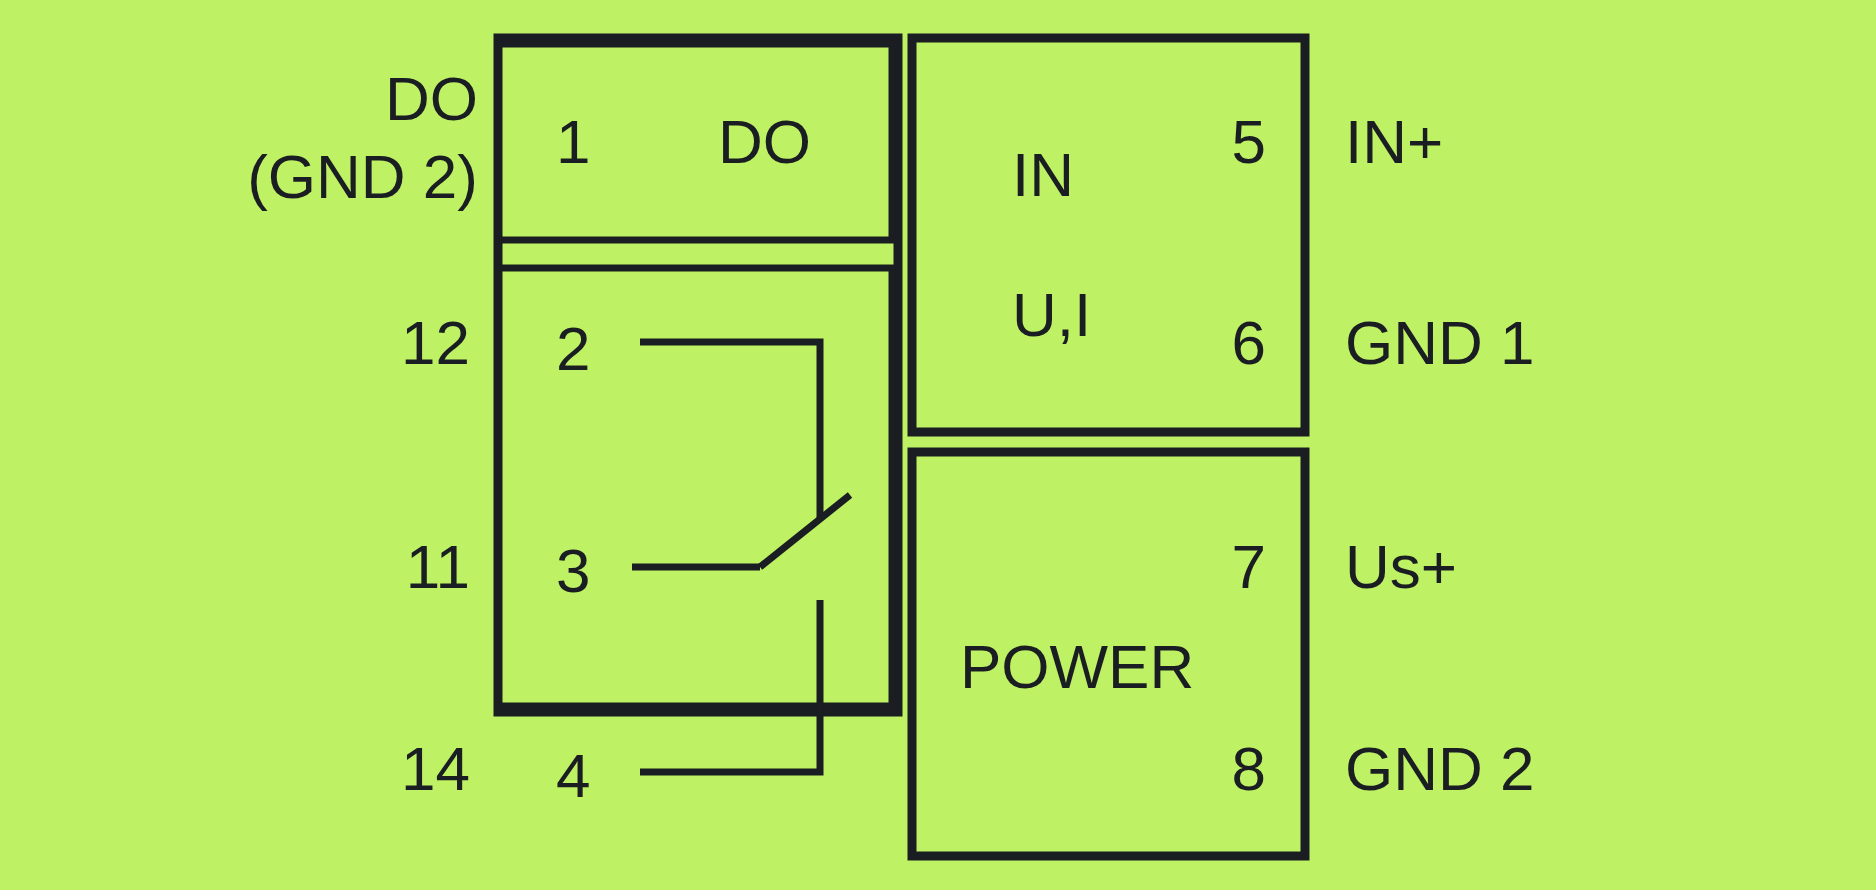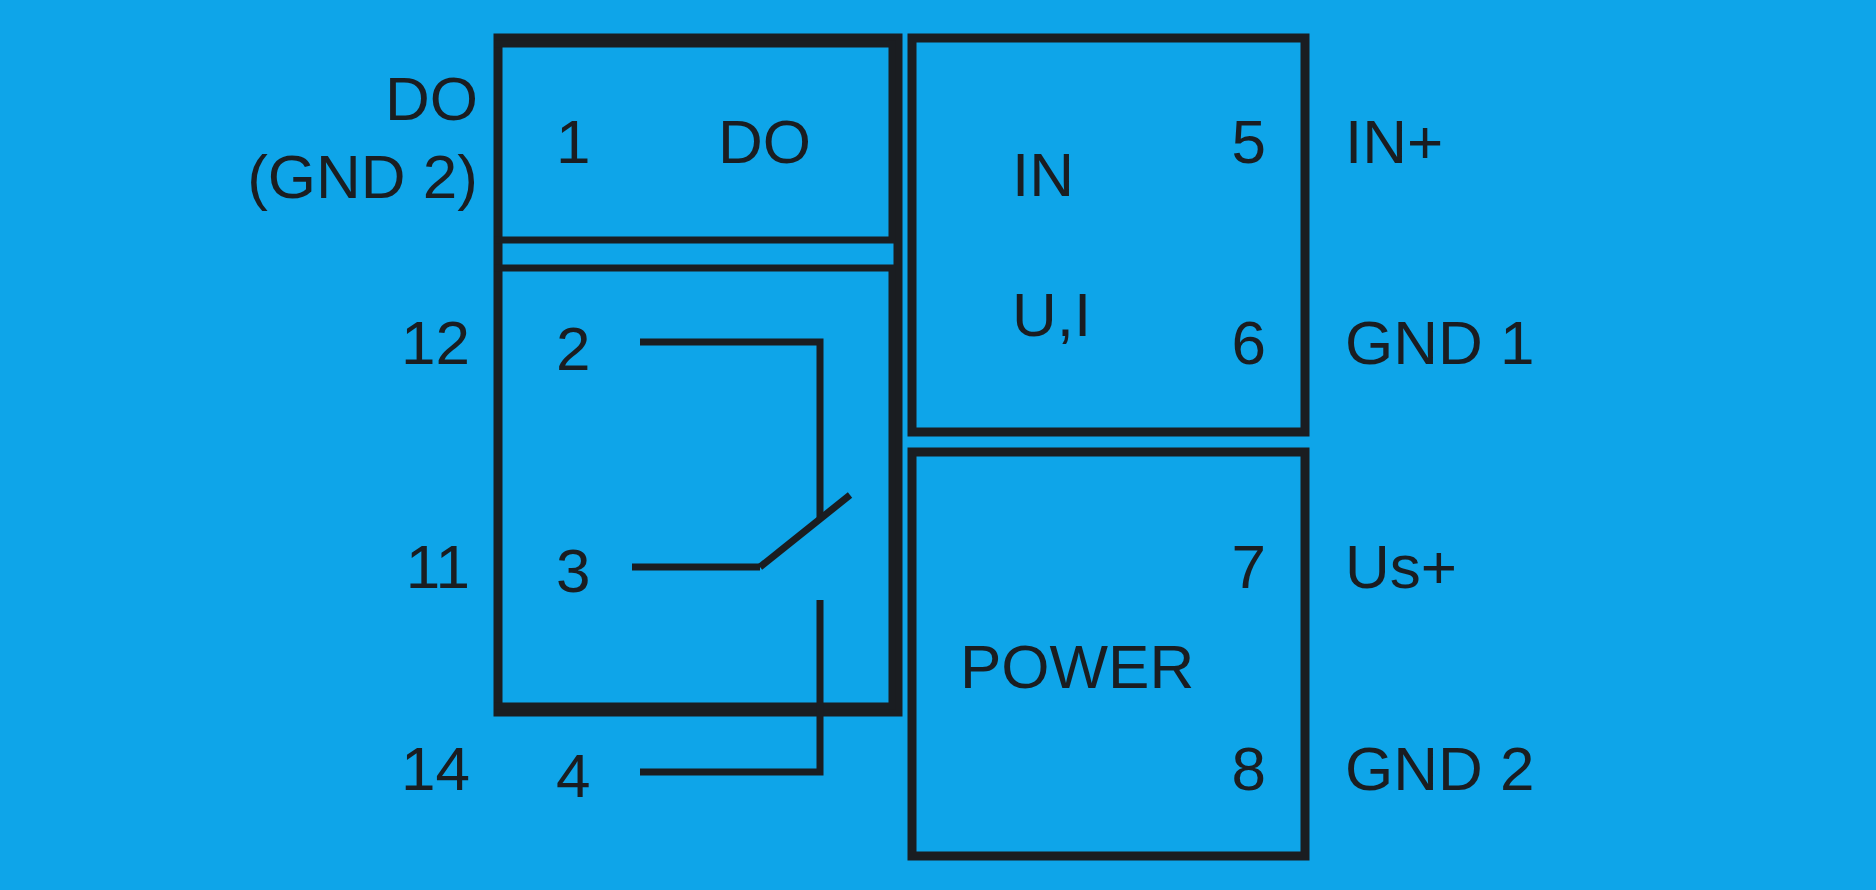--- a/index.html
+++ b/index.html
@@ -9,21 +9,21 @@
     background: #ffffff;
   }
   body {
     font-family: "Liberation Sans", sans-serif;
     color: #1a1d21;
   }
   #stage {
     position: relative;
     width: 1876px;
     height: 890px;
-    background: #0ea5e9;
+    background: #bef264;
     overflow: hidden;
   }
   #diagram-svg {
     position: absolute;
     top: 0;
     left: 0;
     width: 1876px;
     height: 890px;
   }
   .lbl {

